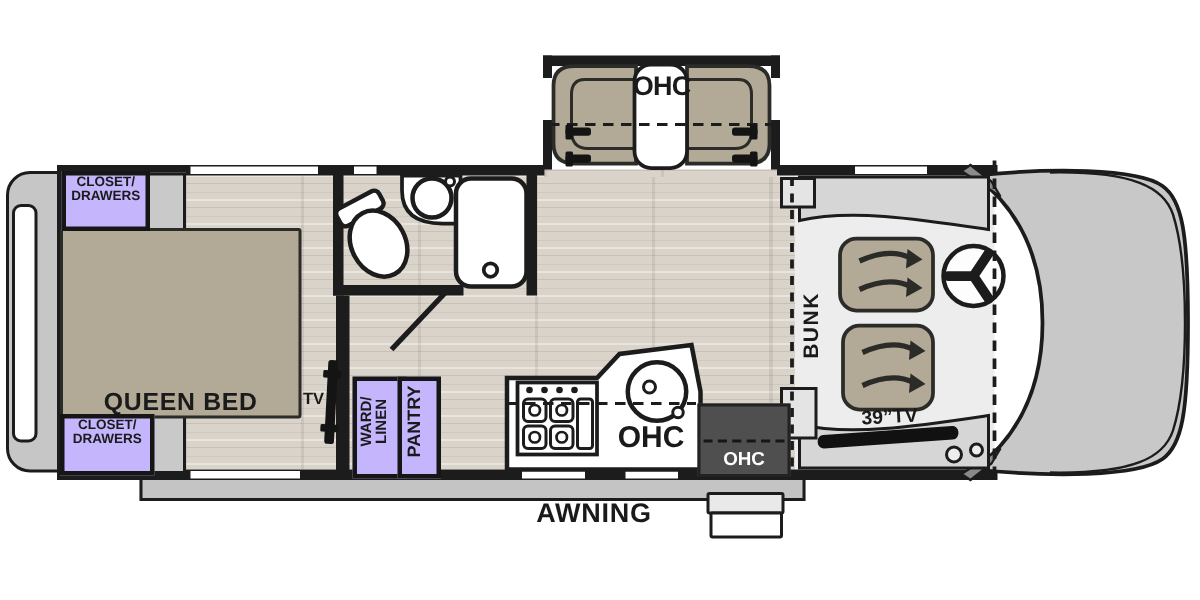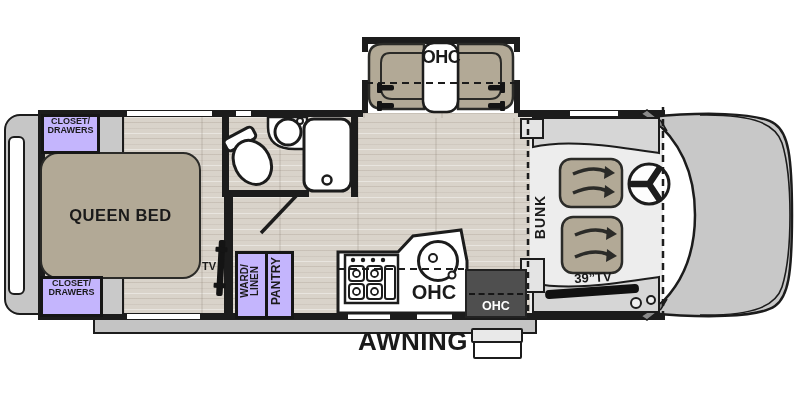--- a/index.html
+++ b/index.html
@@ -68,22 +68,22 @@
   <div class="boxwhite" style="left:41px;top:114px;width:53px;height:34px;border-width:3.5px;font-size:9px;">
     <span>CLOSET/
 DRAWERS</span>
   </div>
   <div class="boxwhite" style="left:40px;top:276px;width:57px;height:35px;border-width:3.5px;font-size:9px;">
     <span>CLOSET/
 DRAWERS</span>
   </div>
 
   <div class="abs" style="left:40px;top:152px;width:157px;height:123px;background:#b2a996;
-              border:2.5px solid #2b2b28;border-radius:18px;z-index:3;
-              display:flex;align-items:center;justify-content:center;">
+              border:2.5px solid #2b2b28;border-radius:2px;z-index:3;
+              display:flex;align-items:flex-end;justify-content:center;">
     <span class="lbl" style="position:static;font-size:16.5px;letter-spacing:0.5px;">QUEEN BED</span>
   </div>
 
   <div class="boxwhite" style="left:235px;top:251px;width:30px;height:62px;"></div>
   <div class="boxwhite" style="left:265px;top:251px;width:23px;height:62px;"></div>
 
   <div class="abs" style="left:465px;top:269px;width:58px;height:45px;background:#4f4f4f;
               border:2px solid #222;z-index:4;">
     <div style="position:absolute;left:2px;right:2px;top:22px;border-top:2px dashed #161616;"></div>
     <div class="lbl" style="left:0;right:0;bottom:0;height:19px;color:#fff;font-size:12.5px;position:absolute;">OHC</div>
@@ -218,15 +218,15 @@
   </svg>
 
   <div class="lbl" style="left:197px;top:260px;width:24px;height:13px;font-size:11px;">TV</div>
   <div class="lbl" style="left:420px;top:46px;width:42px;height:22px;font-size:18px;letter-spacing:-0.5px;">OHC</div>
   <div class="lbl rot" style="left:221px;top:269px;width:58px;height:24px;font-size:10px;">WARD/
 LINEN</div>
   <div class="lbl rot" style="left:247px;top:274px;width:58px;height:14px;font-size:12px;">PANTRY</div>
   <div class="lbl" style="left:406px;top:280px;width:56px;height:24px;font-size:20px;">OHC</div>
   <div class="lbl rot" style="left:500px;top:208px;width:80px;height:18px;font-size:14px;letter-spacing:1px;">BUNK</div>
   <div class="lbl" style="left:556px;top:270px;width:74px;height:16px;font-size:13px;transform:rotate(-3deg);">39”TV</div>
-  <div class="lbl" style="left:365px;top:329px;width:96px;height:26px;font-size:26px;letter-spacing:0.5px;">AWNING</div>
+  <div class="lbl" style="left:348px;top:329px;width:96px;height:26px;font-size:18px;letter-spacing:0.5px;">AWNING</div>
 
 </div>
 
 </body></html>

